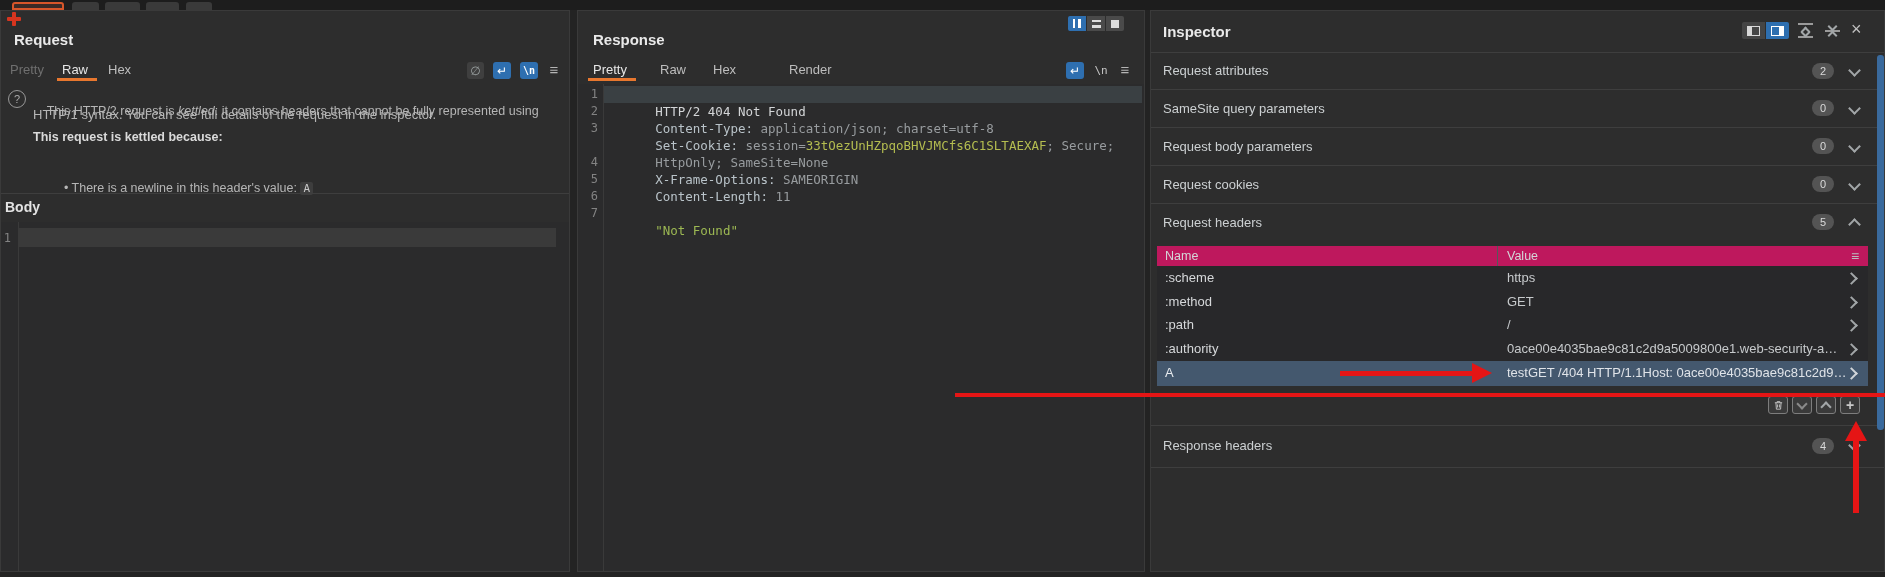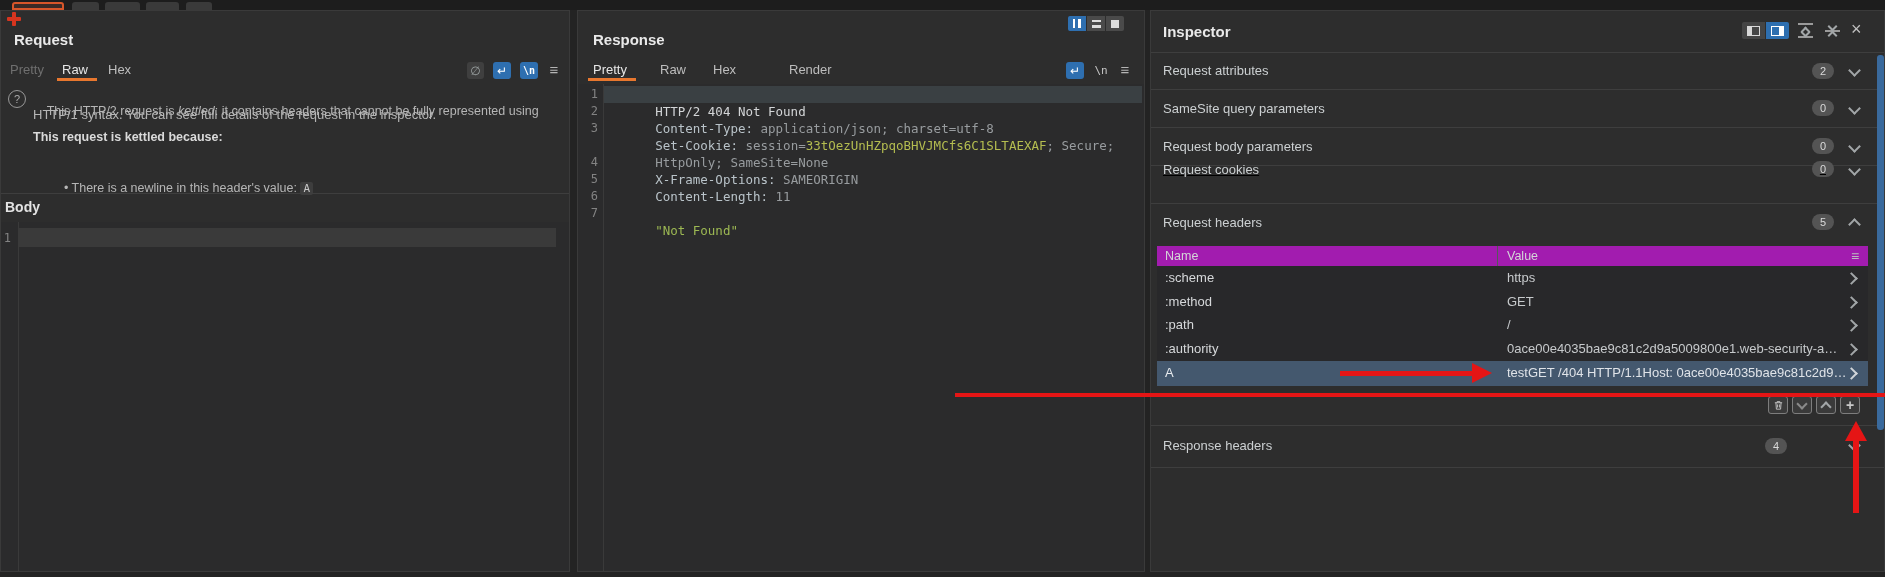--- a/index.html
+++ b/index.html
@@ -181,34 +181,34 @@
     <span class="badge">0</span>
     <span class="chev cdown"></span>
   </div>
   <div class="divh" style="left:1151px;top:127px;width:733px;"></div>
   <div class="secrow" style="top:127px;height:38px;">
     <span class="seclabel">Request body parameters</span>
     <span class="badge">0</span>
     <span class="chev cdown"></span>
   </div>
   <div class="divh" style="left:1151px;top:165px;width:733px;"></div>
-  <div class="secrow" style="top:150px;height:38px;text-decoration:underline;">
+  <div class="secrow" style="top:165px;height:38px;">
     <span class="seclabel">Request cookies</span>
     <span class="badge">0</span>
     <span class="chev cdown"></span>
   </div>
   <div class="divh" style="left:1151px;top:203px;width:733px;"></div>
 
   <div class="secrow" style="top:203px;height:38px;">
     <span class="seclabel">Request headers</span>
     <span class="badge">5</span>
     <span class="chev cup" style="margin-top:5px;"></span>
   </div>
 
-  <div class="abs" style="left:1157px;top:246px;width:711px;height:36px;background:#a21caf;">
+  <div class="abs" style="left:1157px;top:246px;width:711px;height:36px;background:#be185d;">
     <span class="abs" style="left:8px;top:3px;font-size:12.5px;color:#d4d6d8;">Name</span>
     <span class="abs" style="left:340px;top:0;width:1px;height:20px;background:#55585a;"></span>
     <span class="abs" style="left:350px;top:3px;font-size:12.5px;color:#d4d6d8;">Value</span>
     <span class="abs" style="left:694px;top:2px;font-size:14px;color:#b9bcbe;">≡</span>
   </div>
 
   <div class="trow" style="top:266px;height:24px;">
     <span class="nm">:scheme</span>
     <span class="vl">https</span>
     <span class="chev cright"></span>
@@ -244,21 +244,21 @@
   </div>
   <div class="tbtn" style="left:1816px;top:396px;">
     <span class="chev cup" style="width:6px;height:6px;margin-top:3px;"></span>
   </div>
   <div class="tbtn" style="left:1840px;top:396px;font-size:14px;font-weight:bold;">
     <span>+</span>
   </div>
 
   <div class="divh" style="left:1151px;top:425px;width:733px;"></div>
 
-  <div class="secrow" style="top:425px;height:41px;gap:47px;">
+  <div class="secrow" style="top:425px;height:41px;">
     <span class="seclabel">Response headers</span>
     <span class="badge">4</span>
     <span class="chev cdown"></span>
   </div>
   <div class="divh" style="left:1151px;top:467px;width:733px;"></div>
 
   <div class="abs" style="left:1877px;top:55px;width:7px;height:375px;background:#3a6a9d;border-radius:3px;"></div>
 
   <div class="abs red" style="left:1340px;top:371px;width:132px;height:5px;z-index:50;"></div>
   <div class="abs" style="left:1472px;top:363px;width:0;height:0;border-left:20px solid #e51515;border-top:10px solid transparent;border-bottom:10px solid transparent;z-index:50;"></div>

